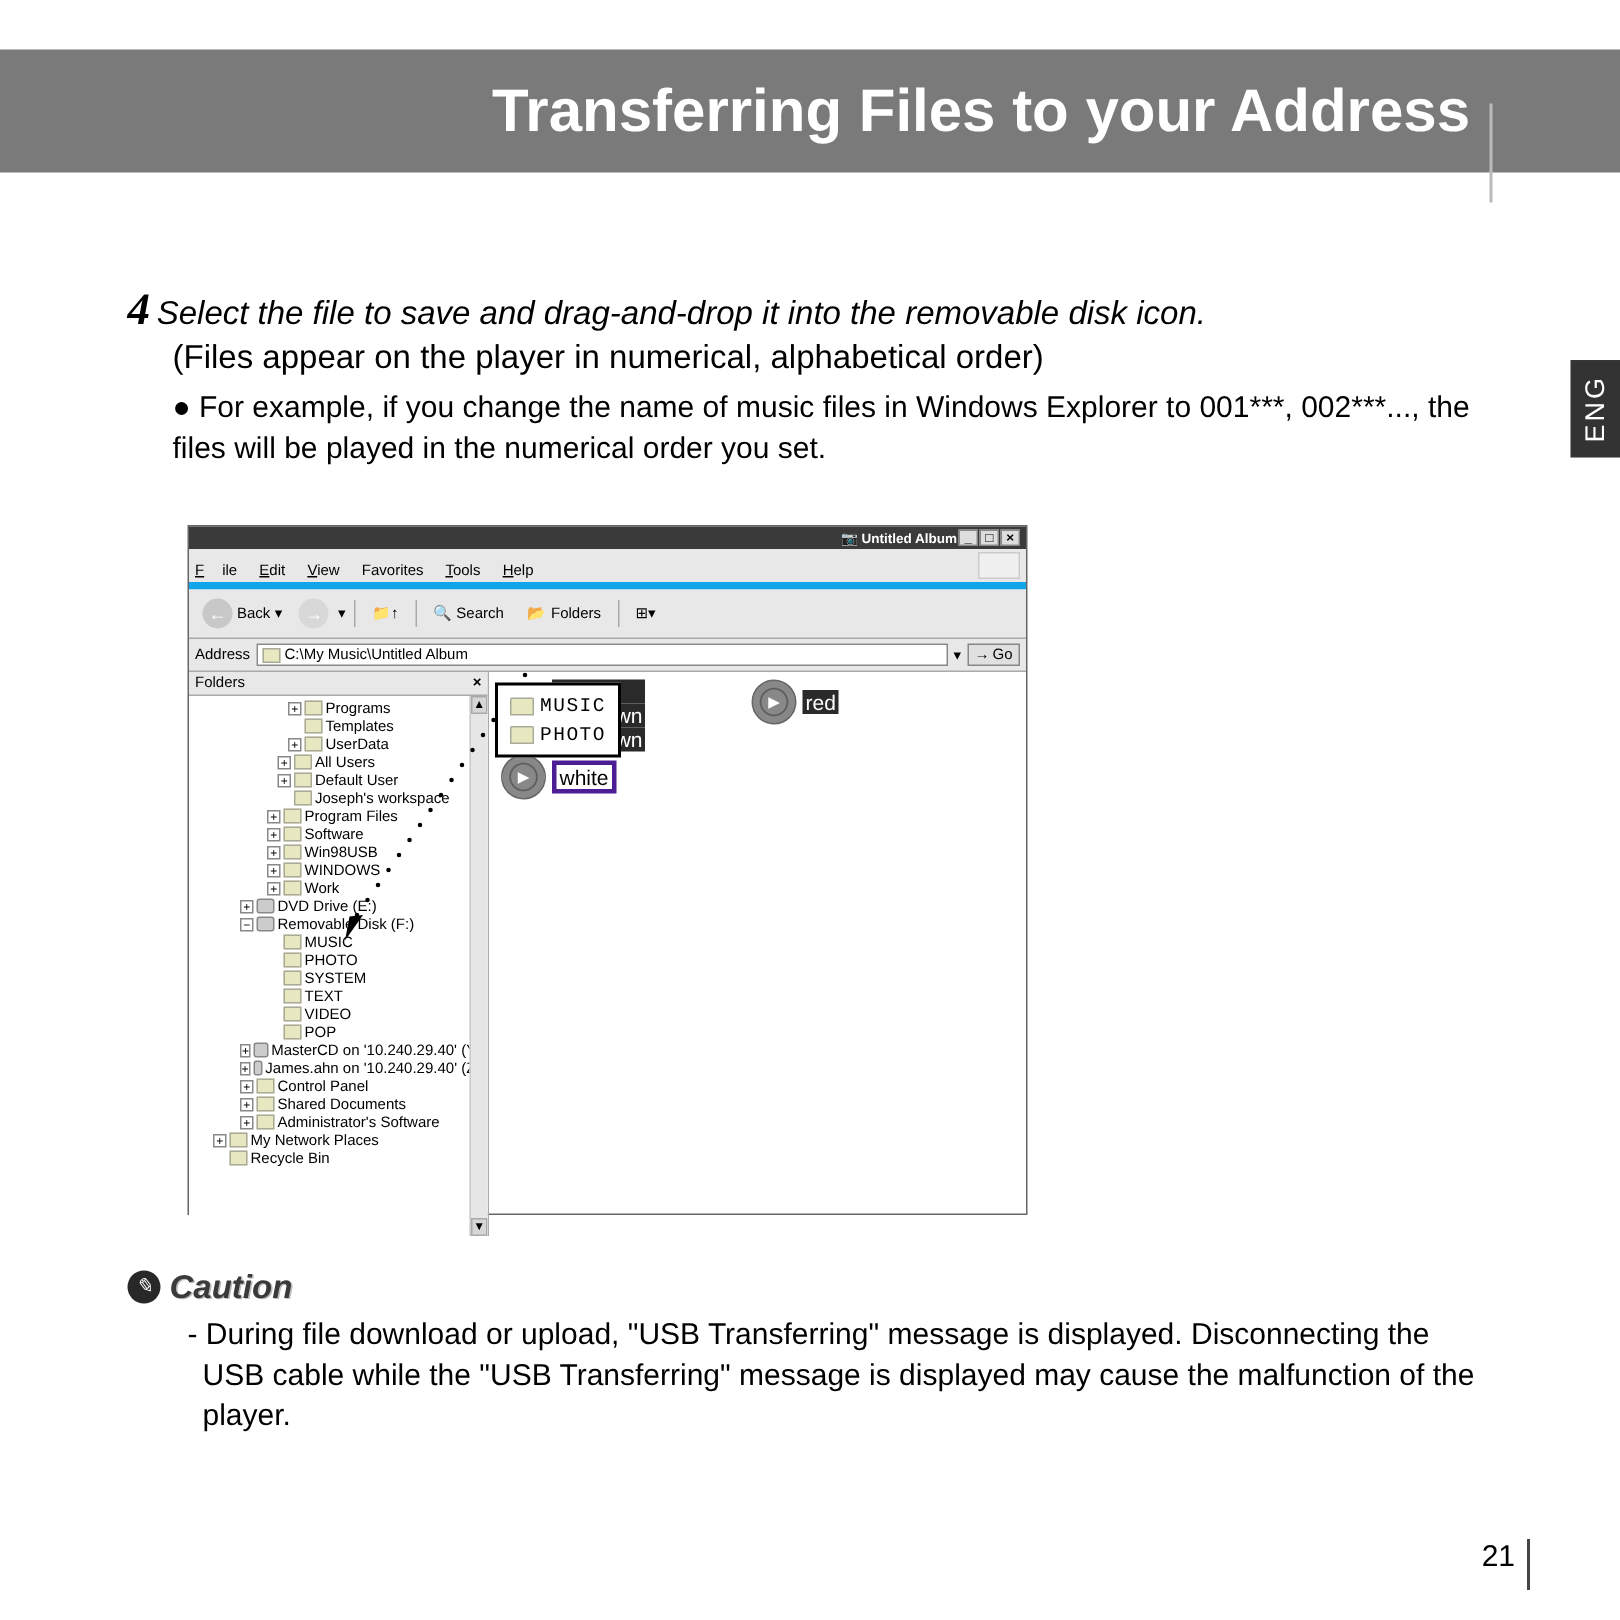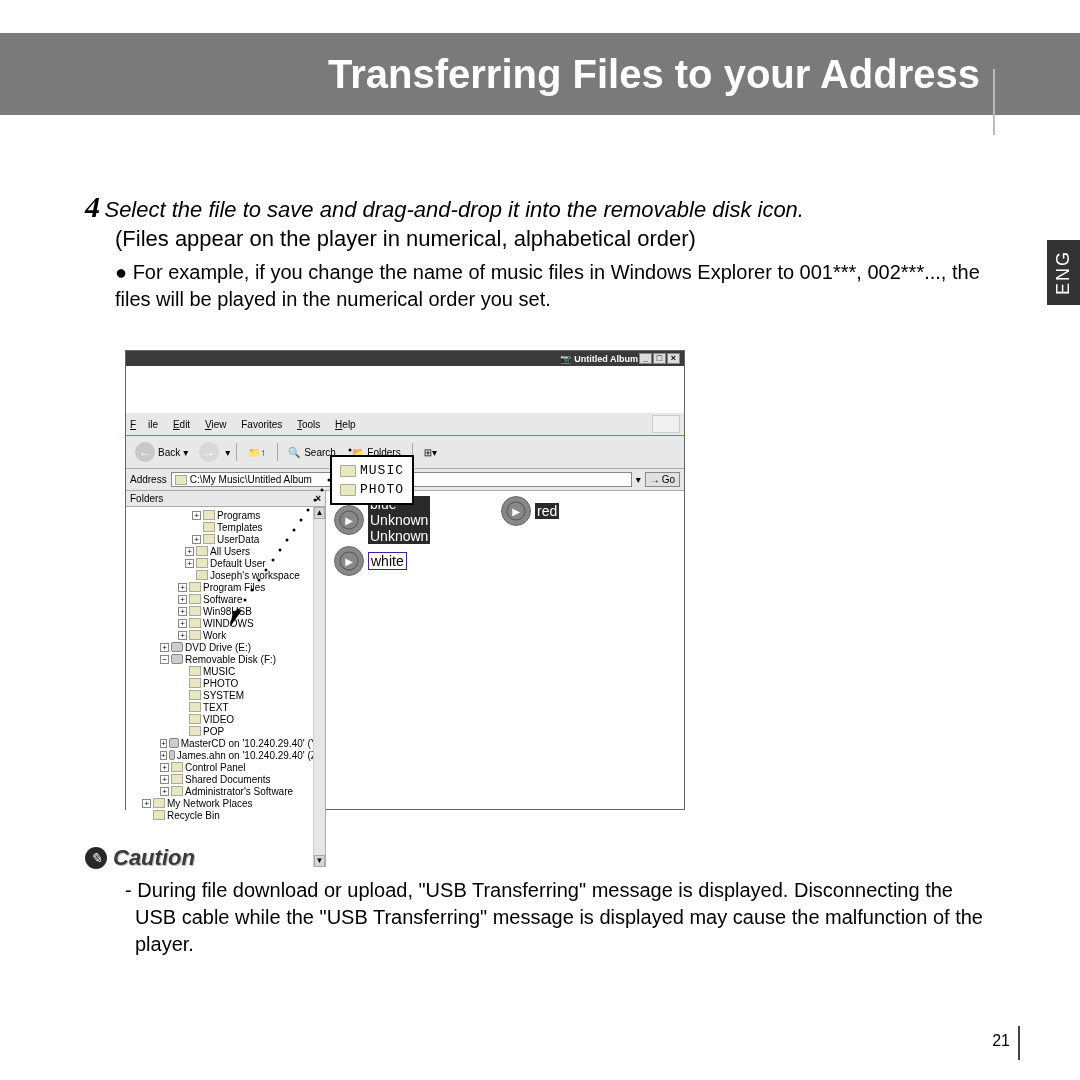--- a/index.html
+++ b/index.html
@@ -106,26 +106,25 @@
     background: #ddd;
     border: 1px solid #888;
     color: #000;
     text-align: center;
     line-height: 9px;
     font-size: 9px;
     margin-left: 1px;
   }
   .menubar {
     background: #e8e8e8;
-    border-bottom: 1px solid #0ea5e9;
+    border-bottom: 5px solid #0ea5e9;
     padding: 2px 4px;
     display: flex;
     justify-content: space-between;
-    align-items: center;
-    margin-top: 47px;
+    align-items: flex-end;
   }
   .menubar-items span {
     margin-right: 12px;
     font-size: 10px;
   }
   .menubar-items span u { text-decoration: underline; }
   .flag {
     width: 28px;
     height: 18px;
     background: #f0f0f0;
@@ -318,21 +317,21 @@
     font-size: 20px;
     line-height: 1.35;
     padding-left: 50px;
     text-indent: -10px;
   }
   .caution-text.second { margin-top: 4px; }
   .page-num {
     position: absolute;
     bottom: 30px;
     right: 70px;
-    font-size: 16px;
+    font-size: 20px;
   }
   .page-pipe {
     position: absolute;
     bottom: 20px;
     right: 60px;
     width: 2px;
     height: 34px;
     background: #444;
   }
 </style>
@@ -552,21 +551,21 @@
         </div>
         <div class="file-item" style="left:175px; top:5px">
           <div class="music-icon"></div>
           <div>
               <span class="file-label">red</span>
             </div>
         </div>
         <div class="file-item" style="left:8px; top:55px">
           <div class="music-icon"></div>
           <div>
-              <span class="file-label" style="background:#fff;color:#000;border:1px solid #4c1d95">white</span>
+              <span class="file-label" style="background:#fff;color:#000;border:3px solid #4c1d95">white</span>
             </div>
         </div>
       </div>
     </div>
   </div>
 
   <svg class="drag-path" style="left:110px; top:255px" width="160" height="190">
     <g>
       <circle cx="155" cy="5" r="1.5"></circle>
         <circle cx="148" cy="15" r="1.5"></circle>

